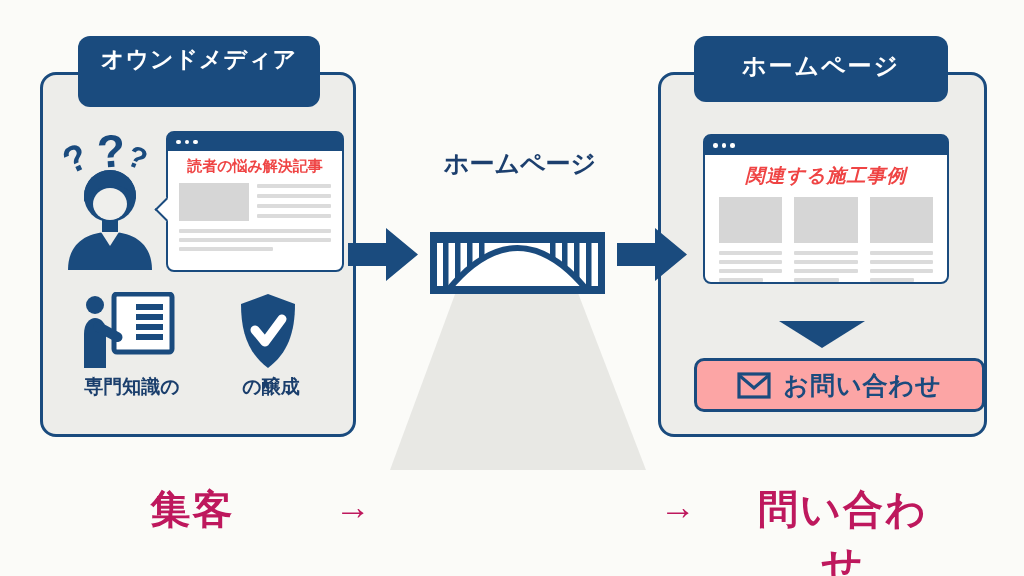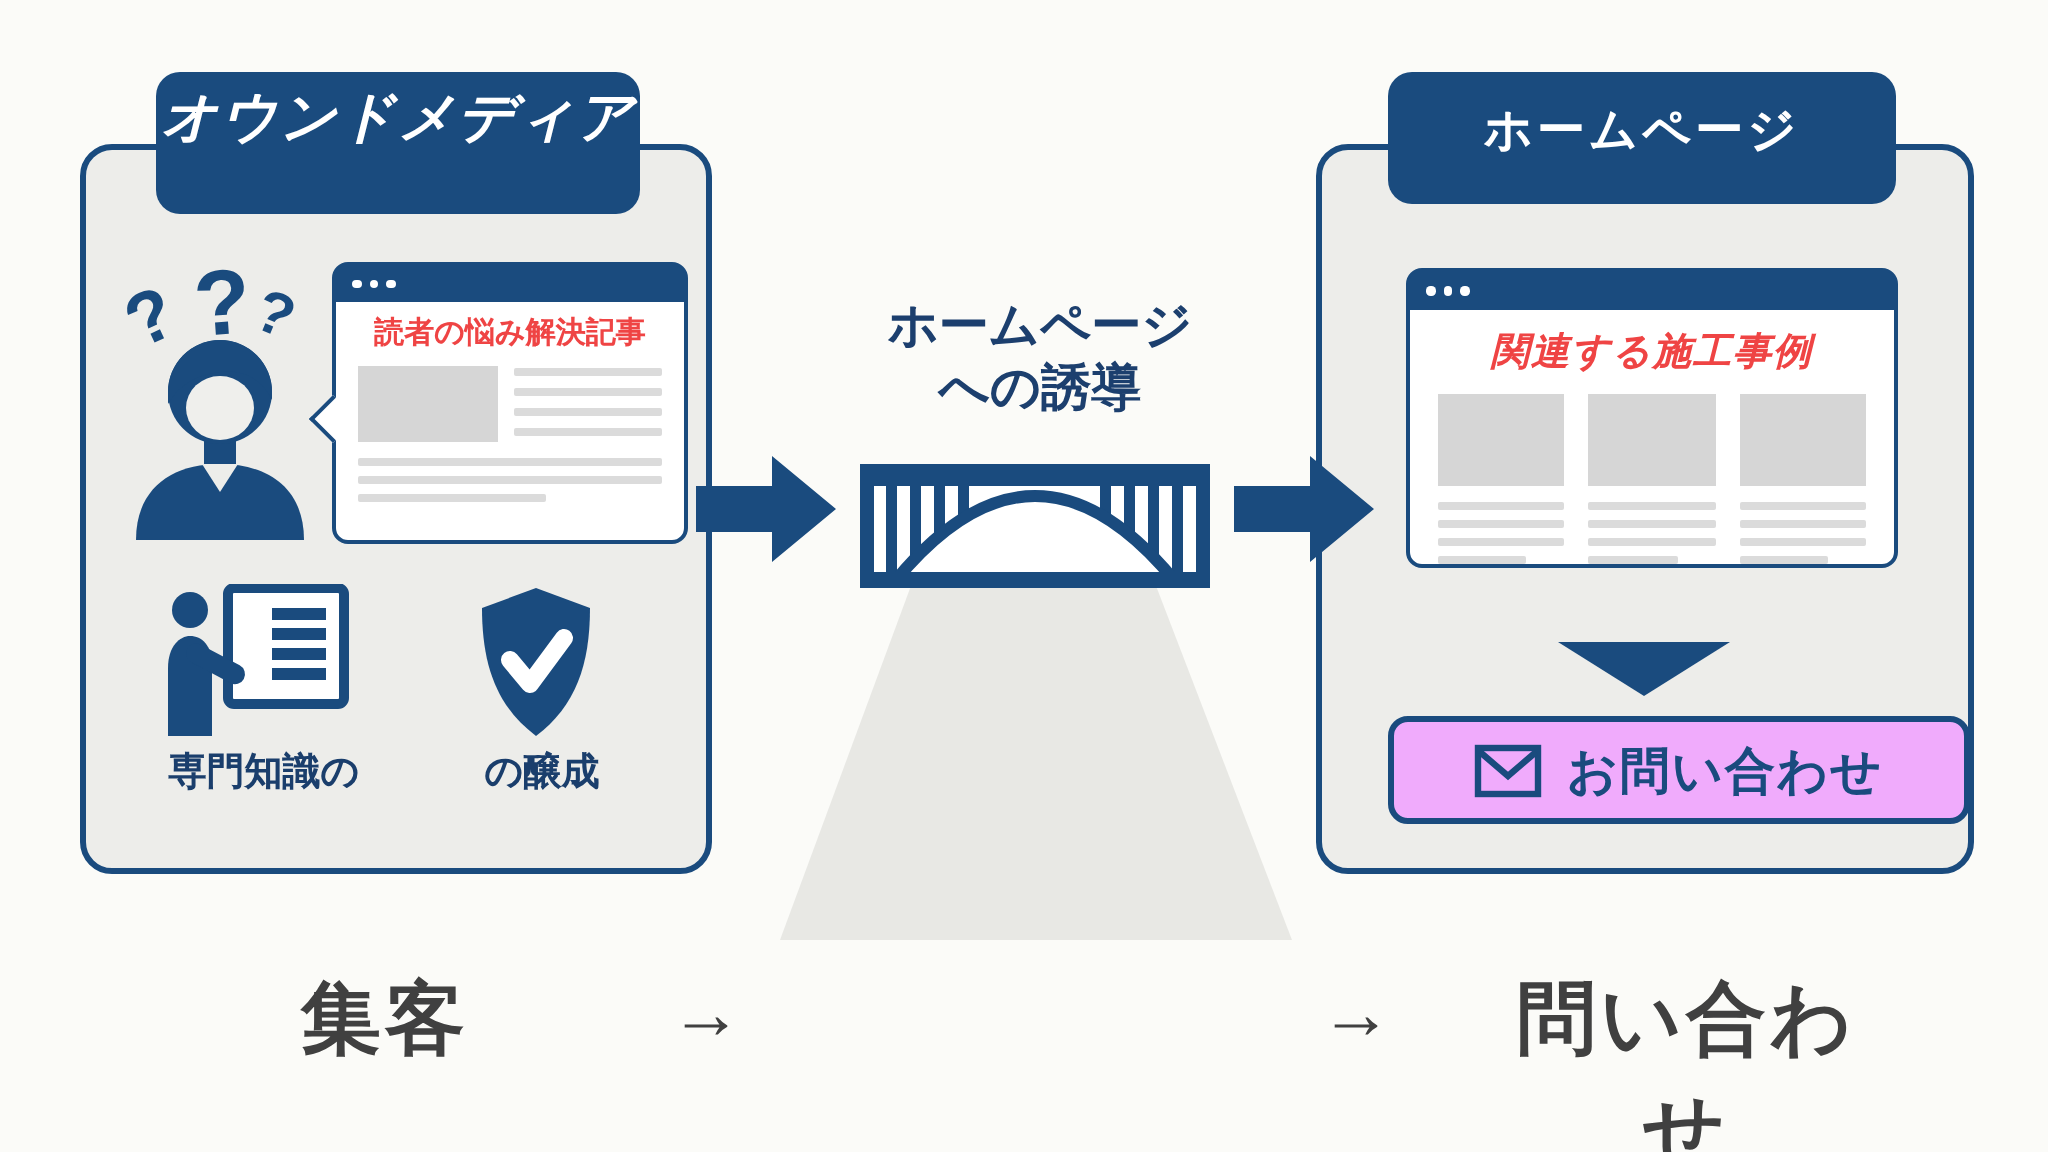--- a/index.html
+++ b/index.html
@@ -11,21 +11,21 @@
   }
   
   .panel { position:absolute; background:#EDEDEA; border:3px solid #1A4B7E; border-radius:16px; }
   .panel-left  { left:40px;  top:72px; width:316px; height:365px; }
   .panel-right { left:658px; top:72px; width:329px; height:365px; }
   .panel-header {
     position:absolute; background:#1A4B7E; border-radius:12px; color:#FFFFFF;
     text-align:center; font-weight:bold; z-index:3;
   }
   .ph-left  { left:78px;  top:36px; width:242px; height:71px; padding-top:9px; }
-  .ph-left .l1 { font-size:28px; line-height:28px; letter-spacing:1px;font-style:italic; }
+  .ph-left .l1 { font-size:23px; line-height:28px; letter-spacing:1px; }
   .ph-left .l2 { font-size:19px; line-height:25px; }
   .ph-right { left:694px; top:36px; width:254px; height:66px; line-height:60px; font-size:24px; letter-spacing:2px; }
 
   
   .window { position:absolute; background:#FFFFFF; border:2.5px solid #1A4B7E; border-radius:8px; z-index:2; }
   .win-article { left:166px; top:131px; width:178px; height:141px; }
   .win-cases   { left:703px; top:134px; width:246px; height:150px;font-style:italic; }
   .titlebar {
     height:18px; background:#1A4B7E; border-radius:4px 4px 0 0;
     display:flex; align-items:center; gap:4px; padding-left:8px;
@@ -67,27 +67,27 @@
 
   
   .mid-label { position:absolute; left:415px; top:148px; width:210px; text-align:center;
     font-weight:bold; color:#1C3F6E; font-size:25px; line-height:31px; z-index:2; }
   .beam { position:absolute; left:390px; top:290px; width:256px; height:180px;
     background:#E8E8E4; clip-path:polygon(26% 0, 73% 0, 100% 100%, 0 100%); z-index:0; }
 
   
   .contact-btn {
     position:absolute; left:694px; top:358px; width:291px; height:54px;
-    background:#f0abfc; border:3px solid #1A4B7E; border-radius:10px;
+    background:#fca5a5; border:3px solid #1A4B7E; border-radius:10px;
     display:flex; align-items:center; justify-content:center; gap:12px; z-index:2;
   }
   .contact-label { font-size:25px; font-weight:bold; color:#1A4B7E; letter-spacing:1px; }
 
   
-  .flow { position:absolute; top:482px; font-weight:bold; color:#404040; text-align:center; z-index:2; }
+  .flow { position:absolute; top:482px; font-weight:bold; color:#be185d; text-align:center; z-index:2; }
   .flow-step { font-size:40px; letter-spacing:2px; }
   .flow-arrow { font-size:36px; top:486px; }
   .f1 { left:105px; width:175px; }
   .fa1 { left:313px; width:80px; }
   .f2 { left:425px; width:175px; }
   .fa2 { left:638px; width:80px; }
   .f3 { left:748px; width:190px; }
 </style>
 </head>
 <body>
@@ -156,21 +156,20 @@
 
   <div class="caption cap1">
     <div>専門知識の</div>
   </div>
   <div class="caption cap2">
     <div>の醸成</div>
   </div>
 
   <div class="mid-label">
     <div>ホームページ</div>
-    <div>への誘導</div>
   </div>
 
   <svg class="svg-abs" style="left:348px; top:228px;" width="70" height="53" viewBox="0 0 70 53">
     <polygon points="0,15 38,15 38,0 70,26.5 38,53 38,38 0,38" fill="#1A4B7E"></polygon>
   </svg>
 
   <svg class="svg-abs" style="left:430px; top:232px;" width="175" height="62" viewBox="0 0 175 62">
     <rect x="0" y="0" width="175" height="62" fill="#FFFFFF"></rect>
     <g fill="#1A4B7E">
       <rect x="13" y="8" width="5.5" height="50"></rect>

